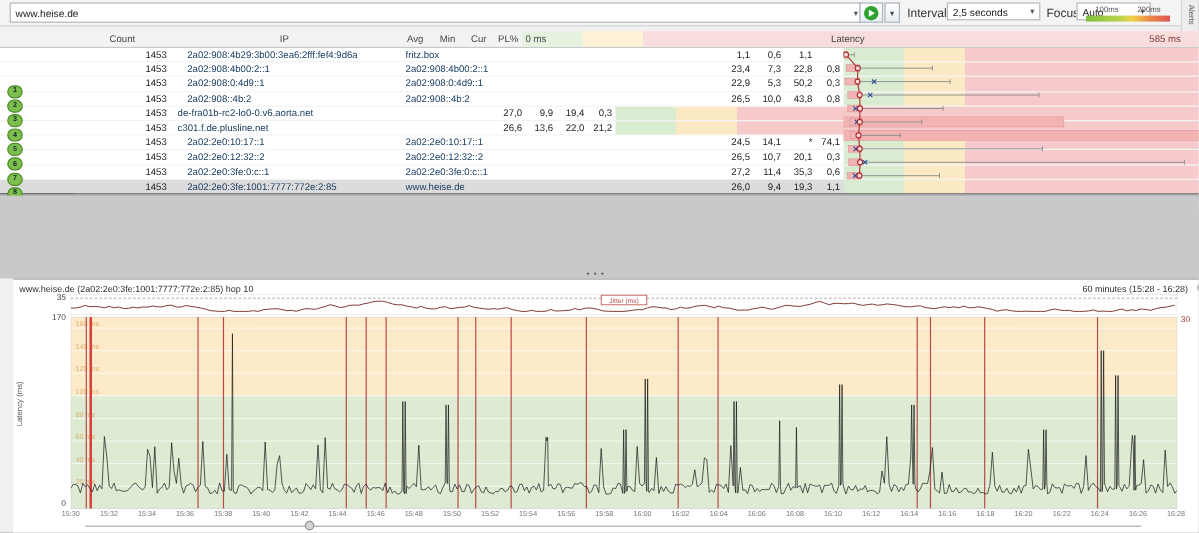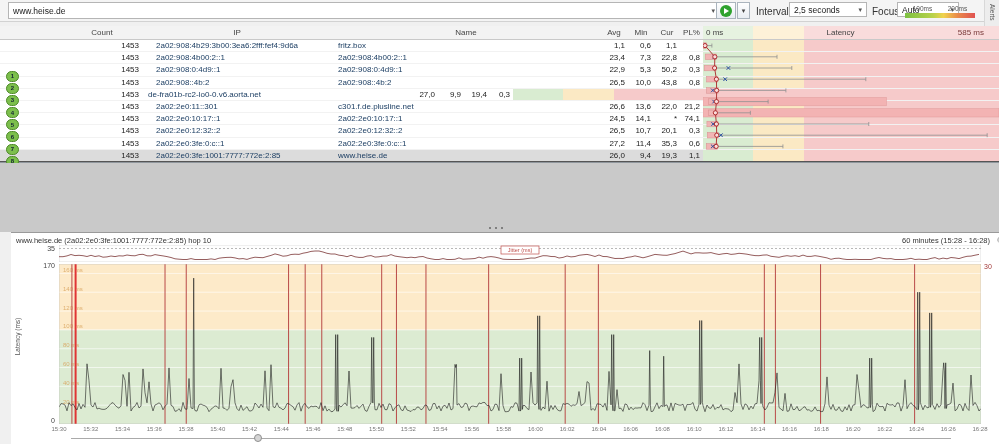--- a/index.html
+++ b/index.html
@@ -117,21 +117,20 @@
 
   <div class="alerts">
     <span>Alerts</span>
   </div>
 
   <div class="table">
     <div class="thead">
       <div class="c-hop">Hop</div>
       <div class="c-count">Count</div>
       <div class="c-ip">IP</div>
-      <div class="c-name">Name</div>
       <div class="c-avg">Avg</div>
       <div class="c-min">Min</div>
       <div class="c-cur">Cur</div>
       <div class="c-pl">PL%</div>
       <div class="c-lat">
         <span>0 ms</span>
         <span>Latency</span>
         <span class="lat-maxlab">585 ms</span>
       </div>
     </div>
@@ -216,23 +215,20 @@
           <div class="c-min cell num">9,9</div>
           <div class="c-cur cell num">19,4</div>
           <div class="c-pl cell num">0,3</div>
           <div class="c-lat lat-zones"></div>
         </div>
         <div class="row">
           <div class="c-hop cell">
             <span class="hopcirc">6</span>
           </div>
           <div class="c-count cell num">1453</div>
-          <div class="c-ip cell">
-            <span class="iptext">2a02:2e0:11::301</span>
-          </div>
           <div class="c-name cell">
             <span class="nametext">c301.f.de.plusline.net</span>
           </div>
           <div class="c-avg cell num">26,6</div>
           <div class="c-min cell num">13,6</div>
           <div class="c-cur cell num">22,0</div>
           <div class="c-pl cell num">21,2</div>
           <div class="c-lat lat-zones"></div>
         </div>
         <div class="row">

